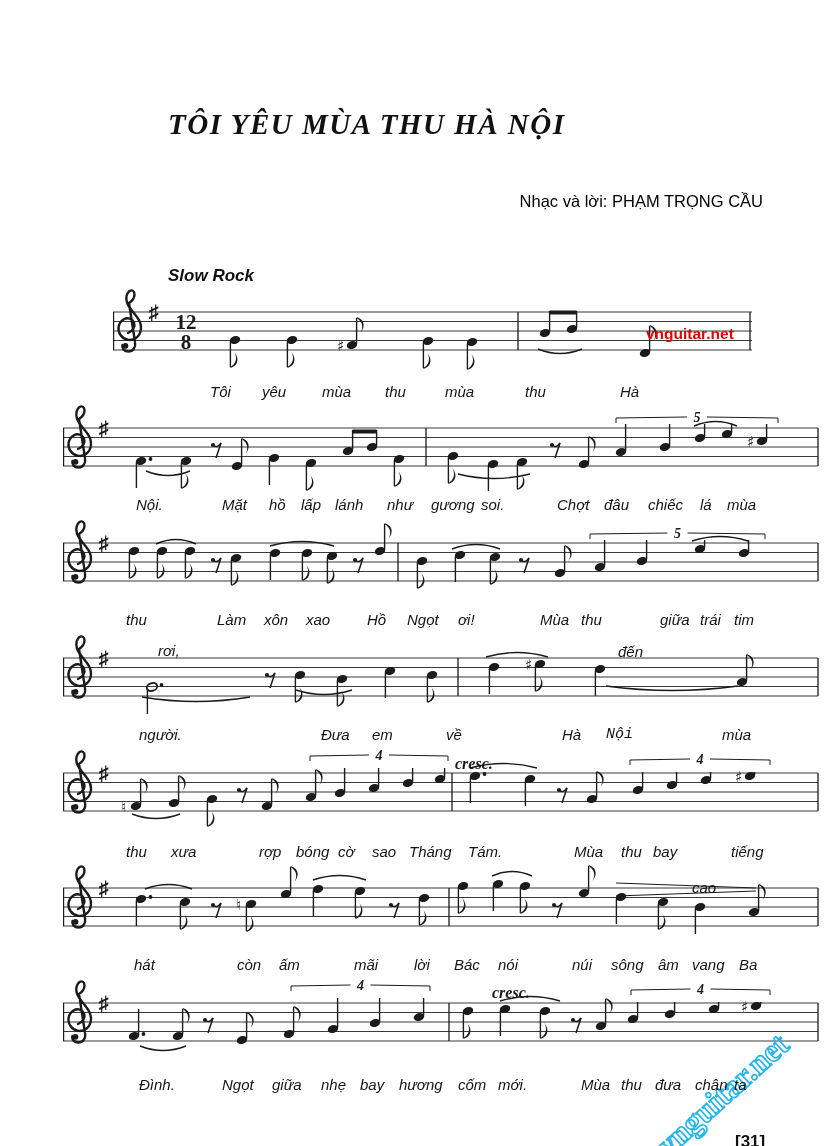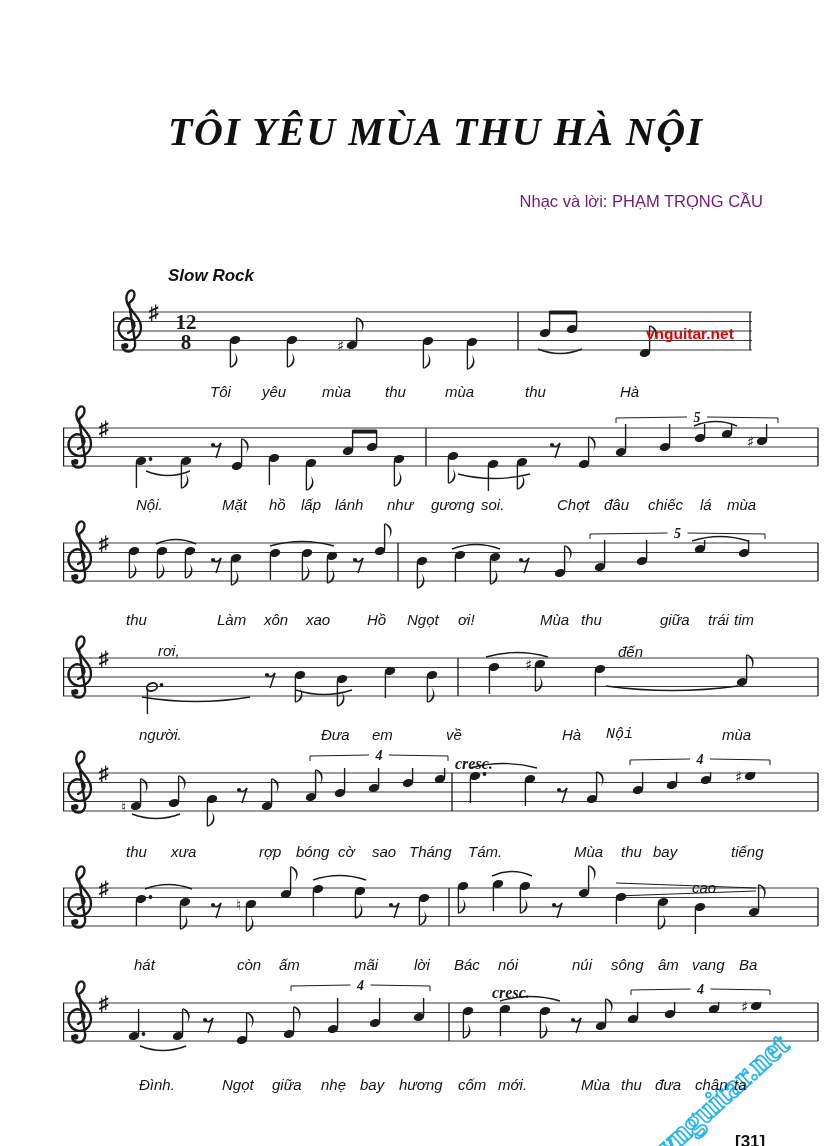--- a/index.html
+++ b/index.html
@@ -1,20 +1,20 @@
 <!DOCTYPE html>
 <html><head>
 <meta charset="utf-8">
 <style>
   html,body{margin:0;padding:0;background:#888;}
   .page{position:relative;width:825px;height:1146px;background:#ffffff;overflow:hidden;
         font-family:"Liberation Sans",sans-serif;color:#1b1b1b;}
   .title{position:absolute;left:168px;top:108px;font-family:"Liberation Serif",serif;
-         font-weight:bold;font-style:italic;font-size:40px;letter-spacing:1.5px;color:#111;}
-  .credit{position:absolute;right:62px;top:192px;font-size:16.5px;color:#701a75;}
+         font-weight:bold;font-style:italic;font-size:29px;letter-spacing:1.5px;color:#111;}
+  .credit{position:absolute;right:62px;top:192px;font-size:16.5px;color:#000000;}
   .tempo{position:absolute;left:168px;top:266px;font-weight:bold;font-style:italic;font-size:17px;color:#111;}
   .lyr{position:absolute;font-style:italic;font-size:15px;color:#141414;white-space:nowrap;}
   .wm-red{position:absolute;left:646px;top:325px;font-weight:bold;font-size:15.5px;color:#e00505;}
   .pageno{position:absolute;left:735px;top:1132px;font-weight:bold;font-size:17px;color:#111;}
   svg.score{position:absolute;left:0;top:0;}
   text{font-family:"Liberation Serif",serif;}
   .acc{font-family:"DejaVu Sans",sans-serif;}
 </style>
 </head>
 <body>
@@ -727,21 +727,21 @@
       <span class="lyr" style="left: 217px; top: 611px;">Làm</span>
       <span class="lyr" style="left: 264px; top: 611px;">xôn</span>
       <span class="lyr" style="left: 306px; top: 611px;">xao</span>
       <span class="lyr" style="left: 367px; top: 611px;">Hồ</span>
       <span class="lyr" style="left: 407px; top: 611px;">Ngọt</span>
       <span class="lyr" style="left: 458px; top: 611px;">ơi!</span>
       <span class="lyr" style="left: 540px; top: 611px;">Mùa</span>
       <span class="lyr" style="left: 581px; top: 611px;">thu</span>
       <span class="lyr" style="left: 618px; top: 611px; margin-top: 32px;">đến</span>
       <span class="lyr" style="left: 660px; top: 611px;">giữa</span>
-      <span class="lyr" style="left: 700px; top: 611px; margin-left: 8px;">trái</span>
+      <span class="lyr" style="left: 700px; top: 611px;">trái</span>
       <span class="lyr" style="left: 734px; top: 611px;">tim</span>
       <span class="lyr" style="left: 139px; top: 726px;">người.</span>
       <span class="lyr" style="left: 321px; top: 726px;">Đưa</span>
       <span class="lyr" style="left: 372px; top: 726px;">em</span>
       <span class="lyr" style="left: 446px; top: 726px;">về</span>
       <span class="lyr" style="left: 562px; top: 726px;">Hà</span>
       <span class="lyr" style="left: 606px; top: 726px; font-family: Liberation Mono, monospace;">Nội</span>
       <span class="lyr" style="left: 722px; top: 726px;">mùa</span>
       <span class="lyr" style="left: 126px; top: 843px;">thu</span>
       <span class="lyr" style="left: 171px; top: 843px;">xưa</span>

